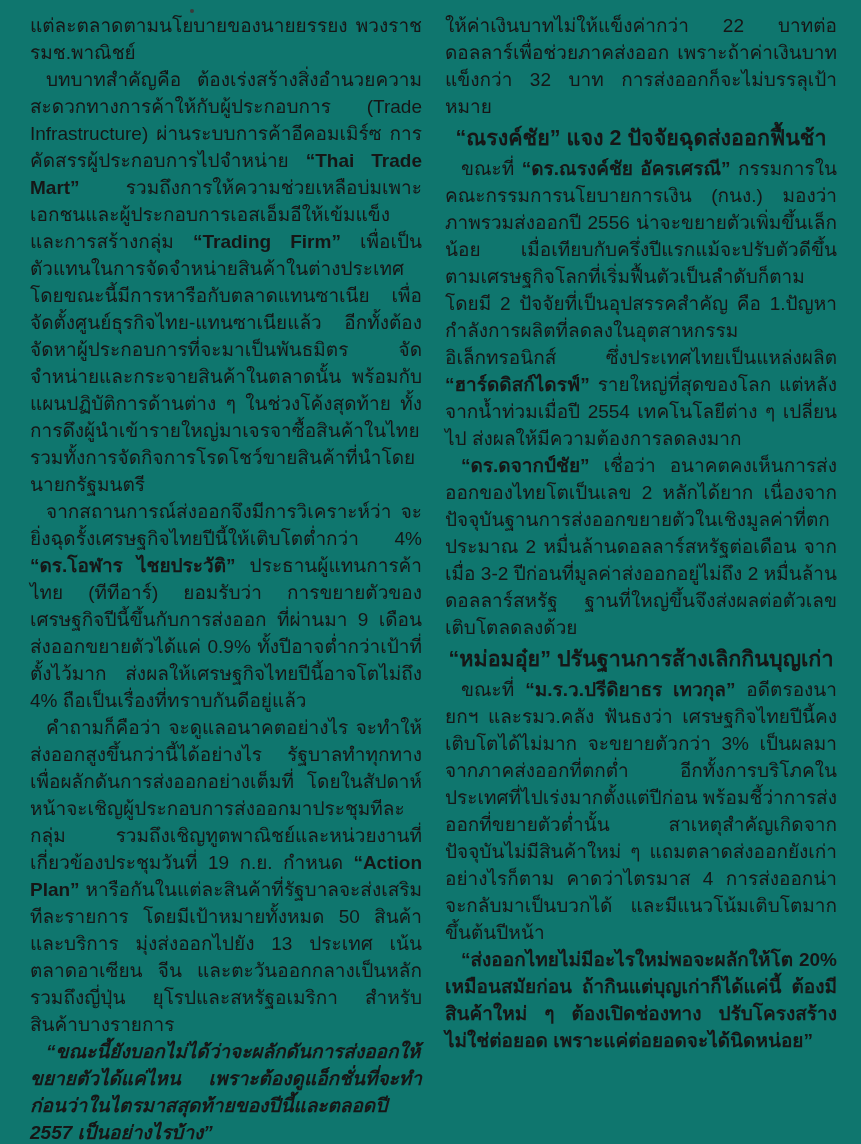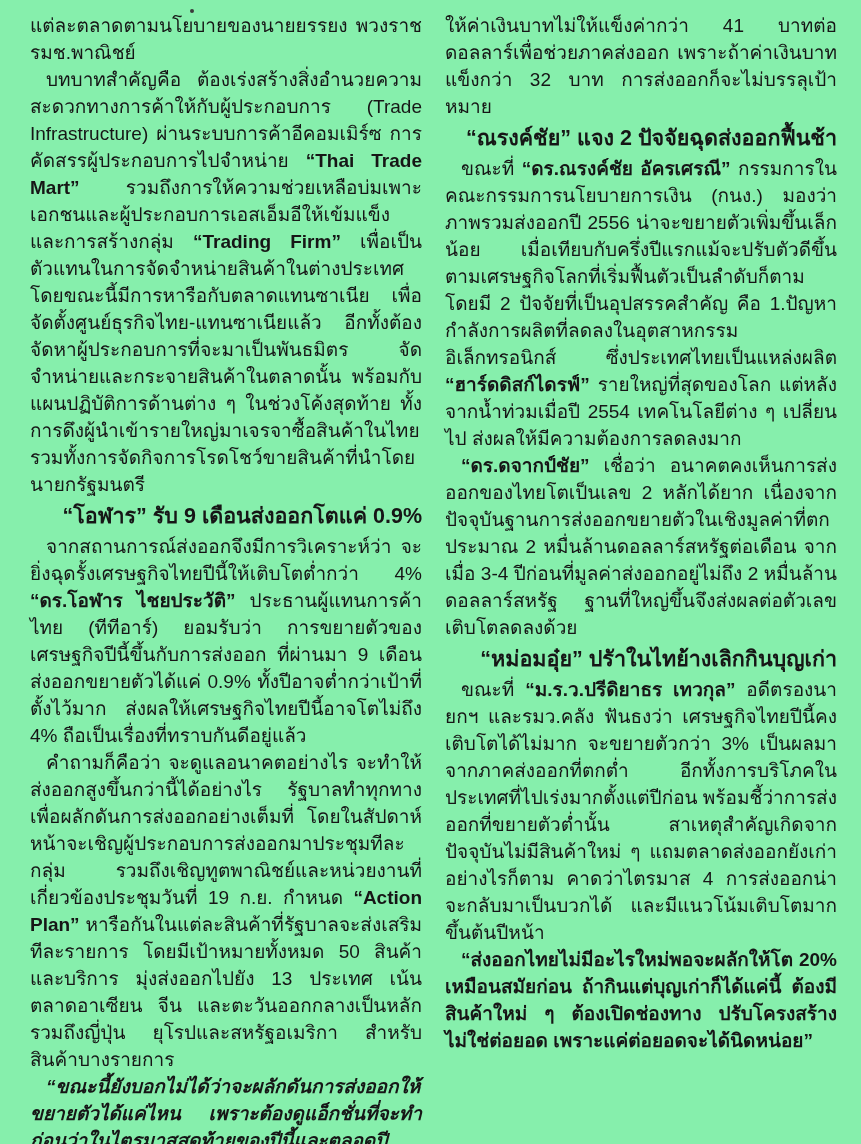--- a/index.html
+++ b/index.html
@@ -9,40 +9,40 @@
     height: 1144px;
     overflow: hidden;
     background: #fdfdfc;
   }
   .page {
     box-sizing: border-box;
     position: relative;
     width: 861px;
     height: 1144px;
     padding: 12px 23px 0 30px;
-    background: #86efac;
+    background: #0f766e;
     color: #161616;
     font-family: "Liberation Sans", "DejaVu Sans", sans-serif;
     display: flex;
     gap: 23px;
   }
   .col {
     flex: 0 0 392px;
     width: 392px;
     font-size: 19px;
     line-height: 27px;
   }
   .para {
     margin: 0;
     text-align: justify;
   }
   .indent { text-indent: 16px; }
   .heading {
     margin: 3px 0 2px;
-    text-align: right;
+    text-align: center;
     font-size: 21.5px;
     line-height: 30px;
     font-weight: bold;
   }
   .b { font-weight: bold; }
   .q-italic { font-style: italic; font-weight: 600; }
   .q-bold { font-weight: bold; }
   .speck {
     position: absolute;
     left: 190px;
@@ -54,27 +54,26 @@
   }
 </style>
 </head>
 <body>
 
 <div class="page">
   <div class="speck"></div>
   <div class="col">
       <p class="para"><span>แต่ละตลาดตามนโยบายของนายยรรยง พวงราช รมช.พาณิชย์</span></p>
       <p class="para indent"><span>บทบาทสำคัญคือ ต้องเร่งสร้างสิ่งอำนวยความสะดวกทางการค้าให้กับผู้ประกอบการ (Trade Infrastructure) ผ่านระบบการค้าอีคอมเมิร์ซ การคัดสรรผู้ประกอบการไปจำหน่าย </span><span class="b">“Thai Trade Mart”</span><span> รวมถึงการให้ความช่วยเหลือบ่มเพาะเอกชนและผู้ประกอบการเอสเอ็มอีให้เข้มแข็ง และการสร้างกลุ่ม </span><span class="b">“Trading Firm”</span><span> เพื่อเป็นตัวแทนในการจัดจำหน่ายสินค้าในต่างประเทศ โดยขณะนี้มีการหารือกับตลาดแทนซาเนีย เพื่อจัดตั้งศูนย์ธุรกิจไทย-แทนซาเนียแล้ว อีกทั้งต้องจัดหาผู้ประกอบการที่จะมาเป็นพันธมิตร จัดจำหน่ายและกระจายสินค้าในตลาดนั้น พร้อมกับแผนปฏิบัติการด้านต่าง ๆ ในช่วงโค้งสุดท้าย ทั้งการดึงผู้นำเข้ารายใหญ่มาเจรจาซื้อสินค้าในไทย รวมทั้งการจัดกิจการโรดโชว์ขายสินค้าที่นำโดยนายกรัฐมนตรี</span></p>
-      <h2 class="heading"><span>“โอฬาร” รับ 9 เดือนส่งออกโตแค่ 0.9%</span></h2>
       <p class="para indent"><span>จากสถานการณ์ส่งออกจึงมีการวิเคราะห์ว่า จะยิ่งฉุดรั้งเศรษฐกิจไทยปีนี้ให้เติบโตต่ำกว่า 4% </span><span class="b">“ดร.โอฬาร ไชยประวัติ”</span><span> ประธานผู้แทนการค้าไทย (ทีทีอาร์) ยอมรับว่า การขยายตัวของเศรษฐกิจปีนี้ขึ้นกับการส่งออก ที่ผ่านมา 9 เดือนส่งออกขยายตัวได้แค่ 0.9% ทั้งปีอาจต่ำกว่าเป้าที่ตั้งไว้มาก ส่งผลให้เศรษฐกิจไทยปีนี้อาจโตไม่ถึง 4% ถือเป็นเรื่องที่ทราบกันดีอยู่แล้ว</span></p>
       <p class="para indent"><span>คำถามก็คือว่า จะดูแลอนาคตอย่างไร จะทำให้ส่งออกสูงขึ้นกว่านี้ได้อย่างไร รัฐบาลทำทุกทางเพื่อผลักดันการส่งออกอย่างเต็มที่ โดยในสัปดาห์หน้าจะเชิญผู้ประกอบการส่งออกมาประชุมทีละกลุ่ม รวมถึงเชิญทูตพาณิชย์และหน่วยงานที่เกี่ยวข้องประชุมวันที่ 19 ก.ย. กำหนด </span><span class="b">“Action Plan”</span><span> หารือกันในแต่ละสินค้าที่รัฐบาลจะส่งเสริมทีละรายการ โดยมีเป้าหมายทั้งหมด 50 สินค้าและบริการ มุ่งส่งออกไปยัง 13 ประเทศ เน้นตลาดอาเซียน จีน และตะวันออกกลางเป็นหลัก รวมถึงญี่ปุ่น ยุโรปและสหรัฐอเมริกา สำหรับสินค้าบางรายการ</span></p>
       <p class="para q-italic indent"><span>“ขณะนี้ยังบอกไม่ได้ว่าจะผลักดันการส่งออกให้ขยายตัวได้แค่ไหน เพราะต้องดูแอ็กชั่นที่จะทำก่อนว่าในไตรมาสสุดท้ายของปีนี้และตลอดปี 2557 เป็นอย่างไรบ้าง”</span></p>
     </div>
   <div class="col">
-      <p class="para"><span>ให้ค่าเงินบาทไม่ให้แข็งค่ากว่า 41 บาทต่อดอลลาร์เพื่อช่วยภาคส่งออก เพราะถ้าค่าเงินบาทแข็งกว่า 32 บาท การส่งออกก็จะไม่บรรลุเป้าหมาย</span></p>
+      <p class="para"><span>ให้ค่าเงินบาทไม่ให้แข็งค่ากว่า 22 บาทต่อดอลลาร์เพื่อช่วยภาคส่งออก เพราะถ้าค่าเงินบาทแข็งกว่า 32 บาท การส่งออกก็จะไม่บรรลุเป้าหมาย</span></p>
       <h2 class="heading"><span>“ณรงค์ชัย” แจง 2 ปัจจัยฉุดส่งออกฟื้นช้า</span></h2>
       <p class="para indent"><span>ขณะที่ </span><span class="b">“ดร.ณรงค์ชัย อัครเศรณี”</span><span> กรรมการในคณะกรรมการนโยบายการเงิน (กนง.) มองว่า ภาพรวมส่งออกปี 2556 น่าจะขยายตัวเพิ่มขึ้นเล็กน้อย เมื่อเทียบกับครึ่งปีแรกแม้จะปรับตัวดีขึ้นตามเศรษฐกิจโลกที่เริ่มฟื้นตัวเป็นลำดับก็ตาม โดยมี 2 ปัจจัยที่เป็นอุปสรรคสำคัญ คือ 1.ปัญหากำลังการผลิตที่ลดลงในอุตสาหกรรมอิเล็กทรอนิกส์ ซึ่งประเทศไทยเป็นแหล่งผลิต </span><span class="b">“ฮาร์ดดิสก์ไดรฟ์”</span><span> รายใหญ่ที่สุดของโลก แต่หลังจากน้ำท่วมเมื่อปี 2554 เทคโนโลยีต่าง ๆ เปลี่ยนไป ส่งผลให้มีความต้องการลดลงมาก</span></p>
-      <p class="para indent"><span class="b">“ดร.ดจากป์ชัย”</span><span> เชื่อว่า อนาคตคงเห็นการส่งออกของไทยโตเป็นเลข 2 หลักได้ยาก เนื่องจากปัจจุบันฐานการส่งออกขยายตัวในเชิงมูลค่าที่ตกประมาณ 2 หมื่นล้านดอลลาร์สหรัฐต่อเดือน จากเมื่อ 3-4 ปีก่อนที่มูลค่าส่งออกอยู่ไม่ถึง 2 หมื่นล้านดอลลาร์สหรัฐ ฐานที่ใหญ่ขึ้นจึงส่งผลต่อตัวเลขเติบโตลดลงด้วย</span></p>
-      <h2 class="heading"><span>“หม่อมอุ๋ย” ปรัาในไทย้างเลิกกินบุญเก่า</span></h2>
+      <p class="para indent"><span class="b">“ดร.ดจากป์ชัย”</span><span> เชื่อว่า อนาคตคงเห็นการส่งออกของไทยโตเป็นเลข 2 หลักได้ยาก เนื่องจากปัจจุบันฐานการส่งออกขยายตัวในเชิงมูลค่าที่ตกประมาณ 2 หมื่นล้านดอลลาร์สหรัฐต่อเดือน จากเมื่อ 3-2 ปีก่อนที่มูลค่าส่งออกอยู่ไม่ถึง 2 หมื่นล้านดอลลาร์สหรัฐ ฐานที่ใหญ่ขึ้นจึงส่งผลต่อตัวเลขเติบโตลดลงด้วย</span></p>
+      <h2 class="heading"><span>“หม่อมอุ๋ย” ปรันฐานการส้างเลิกกินบุญเก่า</span></h2>
       <p class="para indent"><span>ขณะที่ </span><span class="b">“ม.ร.ว.ปรีดิยาธร เทวกุล”</span><span> อดีตรองนายกฯ และรมว.คลัง ฟันธงว่า เศรษฐกิจไทยปีนี้คงเติบโตได้ไม่มาก จะขยายตัวกว่า 3% เป็นผลมาจากภาคส่งออกที่ตกต่ำ อีกทั้งการบริโภคในประเทศที่ไปเร่งมากตั้งแต่ปีก่อน พร้อมชี้ว่าการส่งออกที่ขยายตัวต่ำนั้น สาเหตุสำคัญเกิดจากปัจจุบันไม่มีสินค้าใหม่ ๆ แถมตลาดส่งออกยังเก่า อย่างไรก็ตาม คาดว่าไตรมาส 4 การส่งออกน่าจะกลับมาเป็นบวกได้ และมีแนวโน้มเติบโตมากขึ้นต้นปีหน้า</span></p>
       <p class="para q-bold indent"><span>“ส่งออกไทยไม่มีอะไรใหม่พอจะผลักให้โต 20% เหมือนสมัยก่อน ถ้ากินแต่บุญเก่าก็ได้แค่นี้ ต้องมีสินค้าใหม่ ๆ ต้องเปิดช่องทาง ปรับโครงสร้าง ไม่ใช่ต่อยอด เพราะแค่ต่อยอดจะได้นิดหน่อย”</span></p>
     </div>
 </div>
 
 </body></html>

